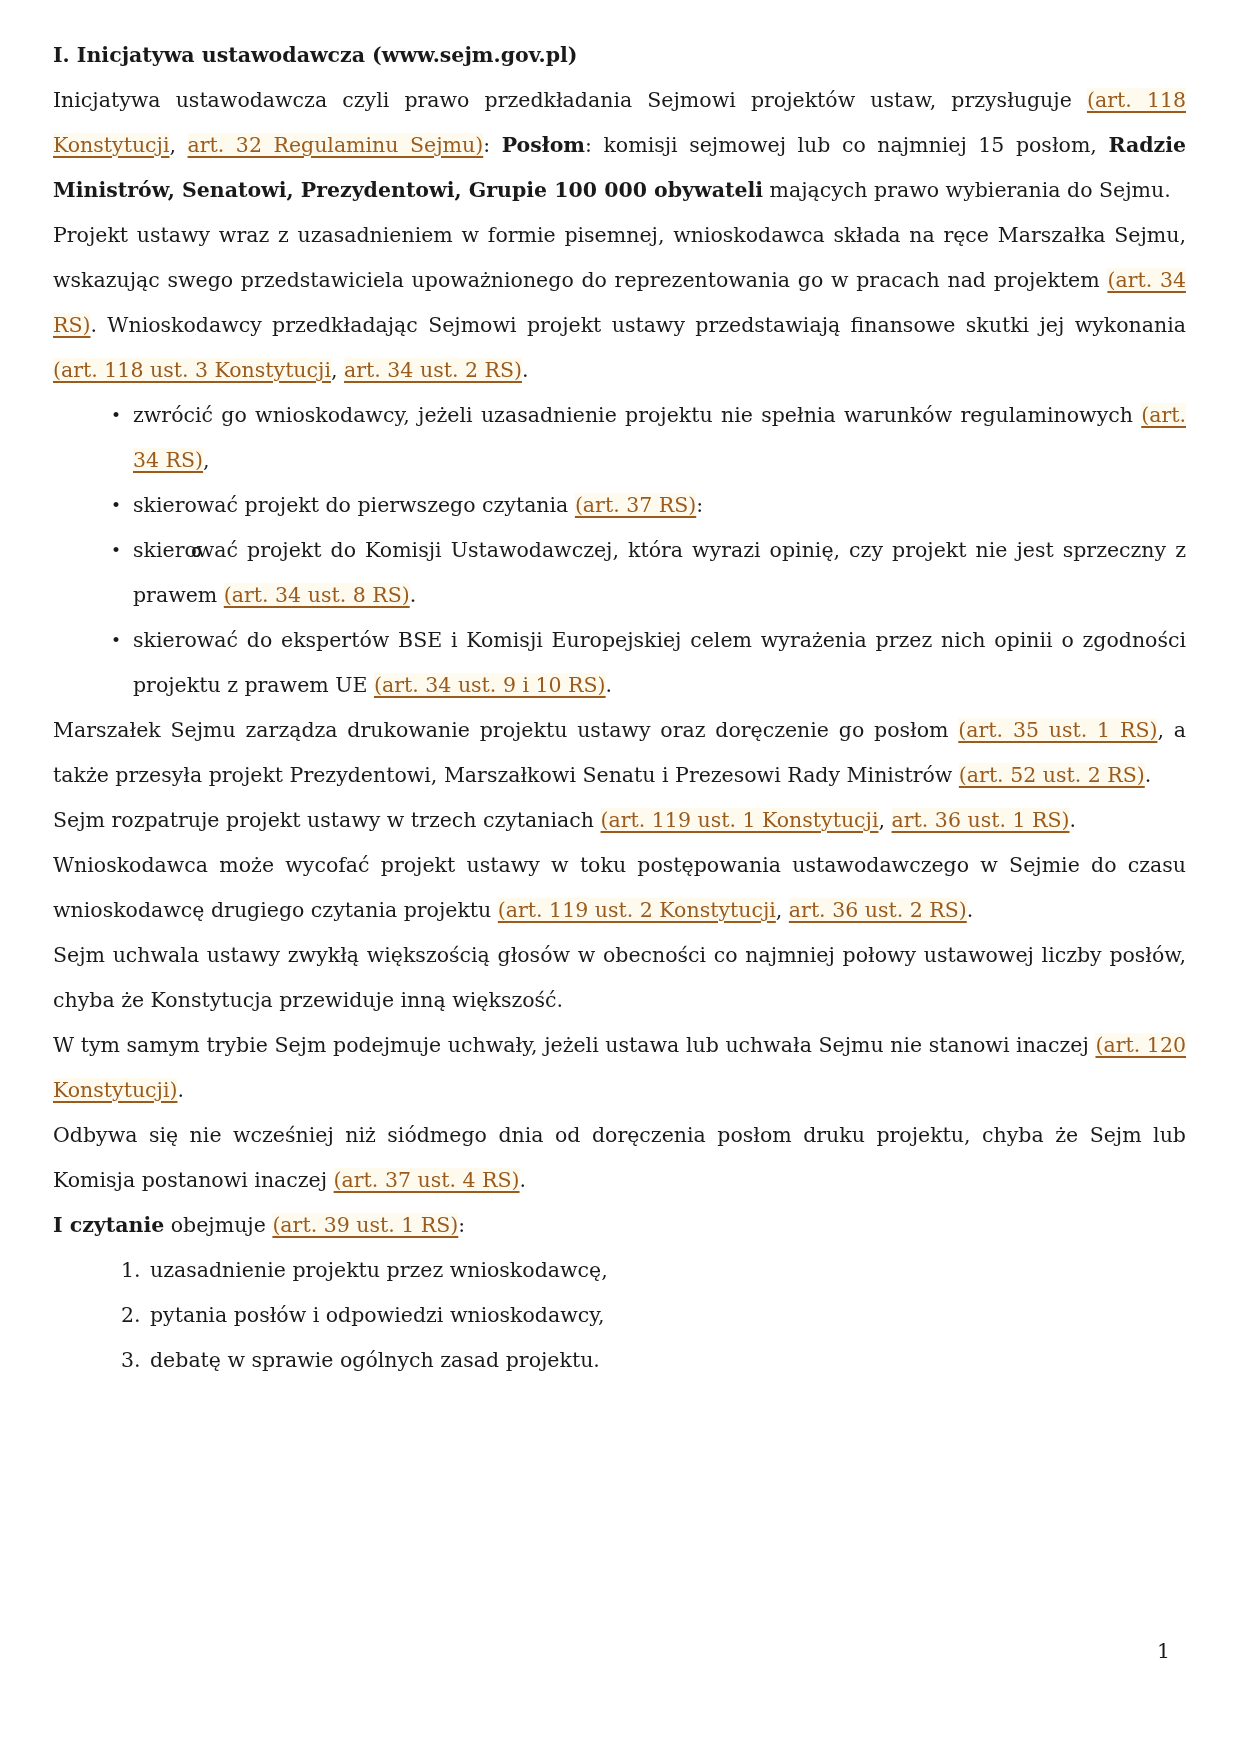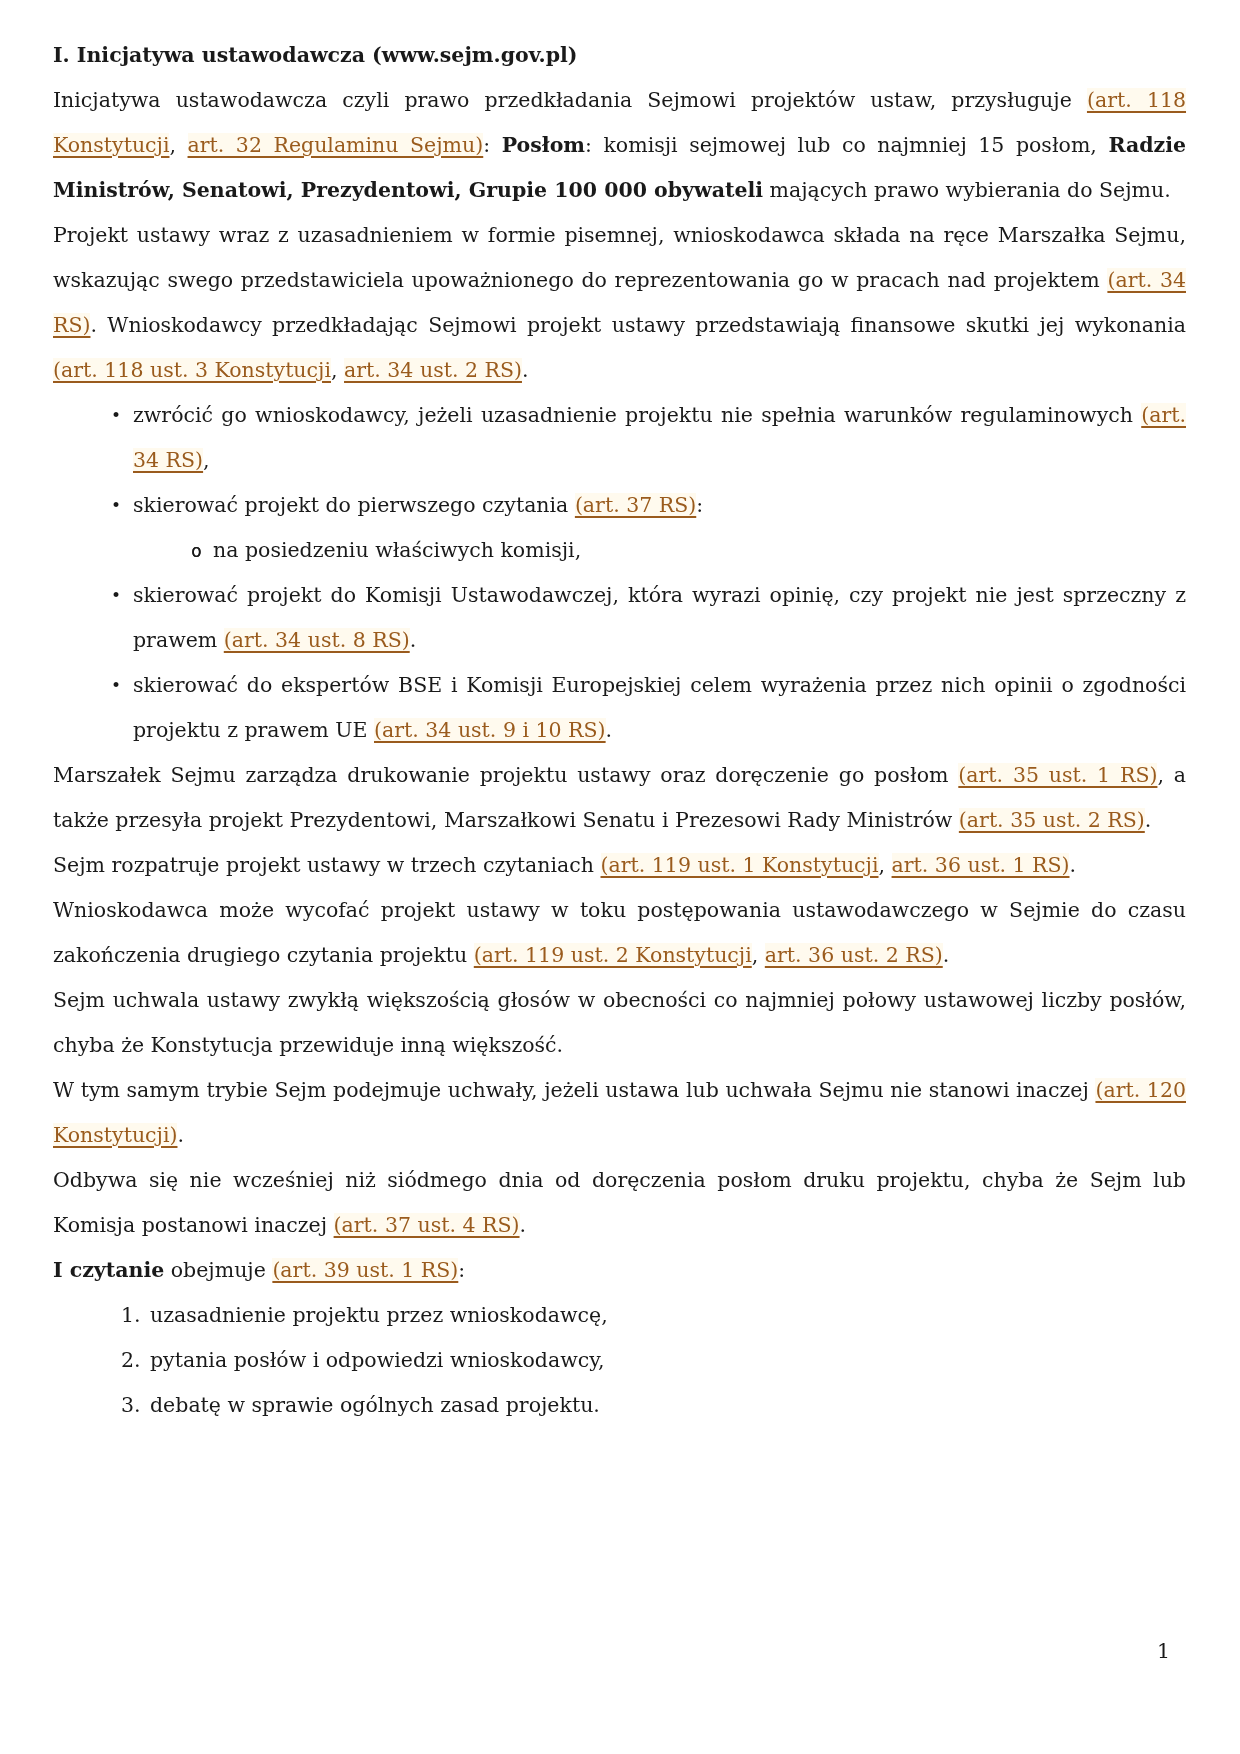--- a/index.html
+++ b/index.html
@@ -53,33 +53,32 @@
       </div>
       <div class="li bullet">
         <span class="marker">•</span>
         <div class="li-text"><span class="text">skierować projekt do pierwszego czytania </span><a class="link" href="#">(art. 37 RS)</a><span class="text">:</span></div>
       </div>
       <div class="li sub-bullet">
         <span class="marker">o</span>
       </div>
       <div class="li sub-bullet">
         <span class="marker">o</span>
-        <div class="li-text"><span class="text">na posiedzeniu właściwych komisji,</span></div>
       </div>
       <div class="li bullet">
         <span class="marker">•</span>
         <div class="li-text"><span class="text">skierować projekt do Komisji Ustawodawczej, która wyrazi opinię, czy projekt nie jest sprzeczny z prawem </span><a class="link" href="#">(art. 34 ust. 8 RS)</a><span class="text">.</span></div>
       </div>
       <div class="li bullet">
         <span class="marker">•</span>
         <div class="li-text"><span class="text">skierować do ekspertów BSE i Komisji Europejskiej celem wyrażenia przez nich opinii o zgodności projektu z prawem UE </span><a class="link" href="#">(art. 34 ust. 9 i 10 RS)</a><span class="text">.</span></div>
       </div>
-      <p class="para"><span class="text">Marszałek Sejmu zarządza drukowanie projektu ustawy oraz doręczenie go posłom </span><a class="link" href="#">(art. 35 ust. 1 RS)</a><span class="text">, a także przesyła projekt Prezydentowi, Marszałkowi Senatu i Prezesowi Rady Ministrów </span><a class="link" href="#">(art. 35 ust. 2 RS)</a><span class="text">.</span></p>
+      <p class="para"><span class="text">Marszałek Sejmu zarządza drukowanie projektu ustawy oraz doręczenie go posłom </span><a class="link" href="#">(art. 35 ust. 1 RS)</a><span class="text">, a także przesyła projekt Prezydentowi, Marszałkowi Senatu i Prezesowi Rady Ministrów </span><a class="link" href="#">(art. 52 ust. 2 RS)</a><span class="text">.</span></p>
       <p class="para"><span class="text">Sejm rozpatruje projekt ustawy w trzech czytaniach </span><a class="link" href="#">(art. 119 ust. 1 Konstytucji</a><span class="text">, </span><a class="link" href="#">art. 36 ust. 1 RS)</a><span class="text">.</span></p>
-      <p class="para"><span class="text">Wnioskodawca może wycofać projekt ustawy w toku postępowania ustawodawczego w Sejmie do czasu zakończenia drugiego czytania projektu </span><a class="link" href="#">(art. 119 ust. 2 Konstytucji</a><span class="text">, </span><a class="link" href="#">art. 36 ust. 2 RS)</a><span class="text">.</span></p>
+      <p class="para"><span class="text">Wnioskodawca może wycofać projekt ustawy w toku postępowania ustawodawczego w Sejmie do czasu wnioskodawcę drugiego czytania projektu </span><a class="link" href="#">(art. 119 ust. 2 Konstytucji</a><span class="text">, </span><a class="link" href="#">art. 36 ust. 2 RS)</a><span class="text">.</span></p>
       <p class="para"><span class="text">Sejm uchwala ustawy zwykłą większością głosów w obecności co najmniej połowy ustawowej liczby posłów, chyba że Konstytucja przewiduje inną większość.</span></p>
       <p class="para"><span class="text">W tym samym trybie Sejm podejmuje uchwały, jeżeli ustawa lub uchwała Sejmu nie stanowi inaczej </span><a class="link" href="#">(art. 120 Konstytucji)</a><span class="text">.</span></p>
       <p class="para"><span class="text">Odbywa się nie wcześniej niż siódmego dnia od doręczenia posłom druku projektu, chyba że Sejm lub Komisja postanowi inaczej </span><a class="link" href="#">(art. 37 ust. 4 RS)</a><span class="text">.</span></p>
       <p class="para"><strong class="bold">I czytanie</strong><span class="text"> obejmuje </span><a class="link" href="#">(art. 39 ust. 1 RS)</a><span class="text">:</span></p>
       <div class="li numbered">
         <span class="marker">1.</span>
         <div class="li-text"><span class="text">uzasadnienie projektu przez wnioskodawcę,</span></div>
       </div>
       <div class="li numbered">
         <span class="marker">2.</span>

